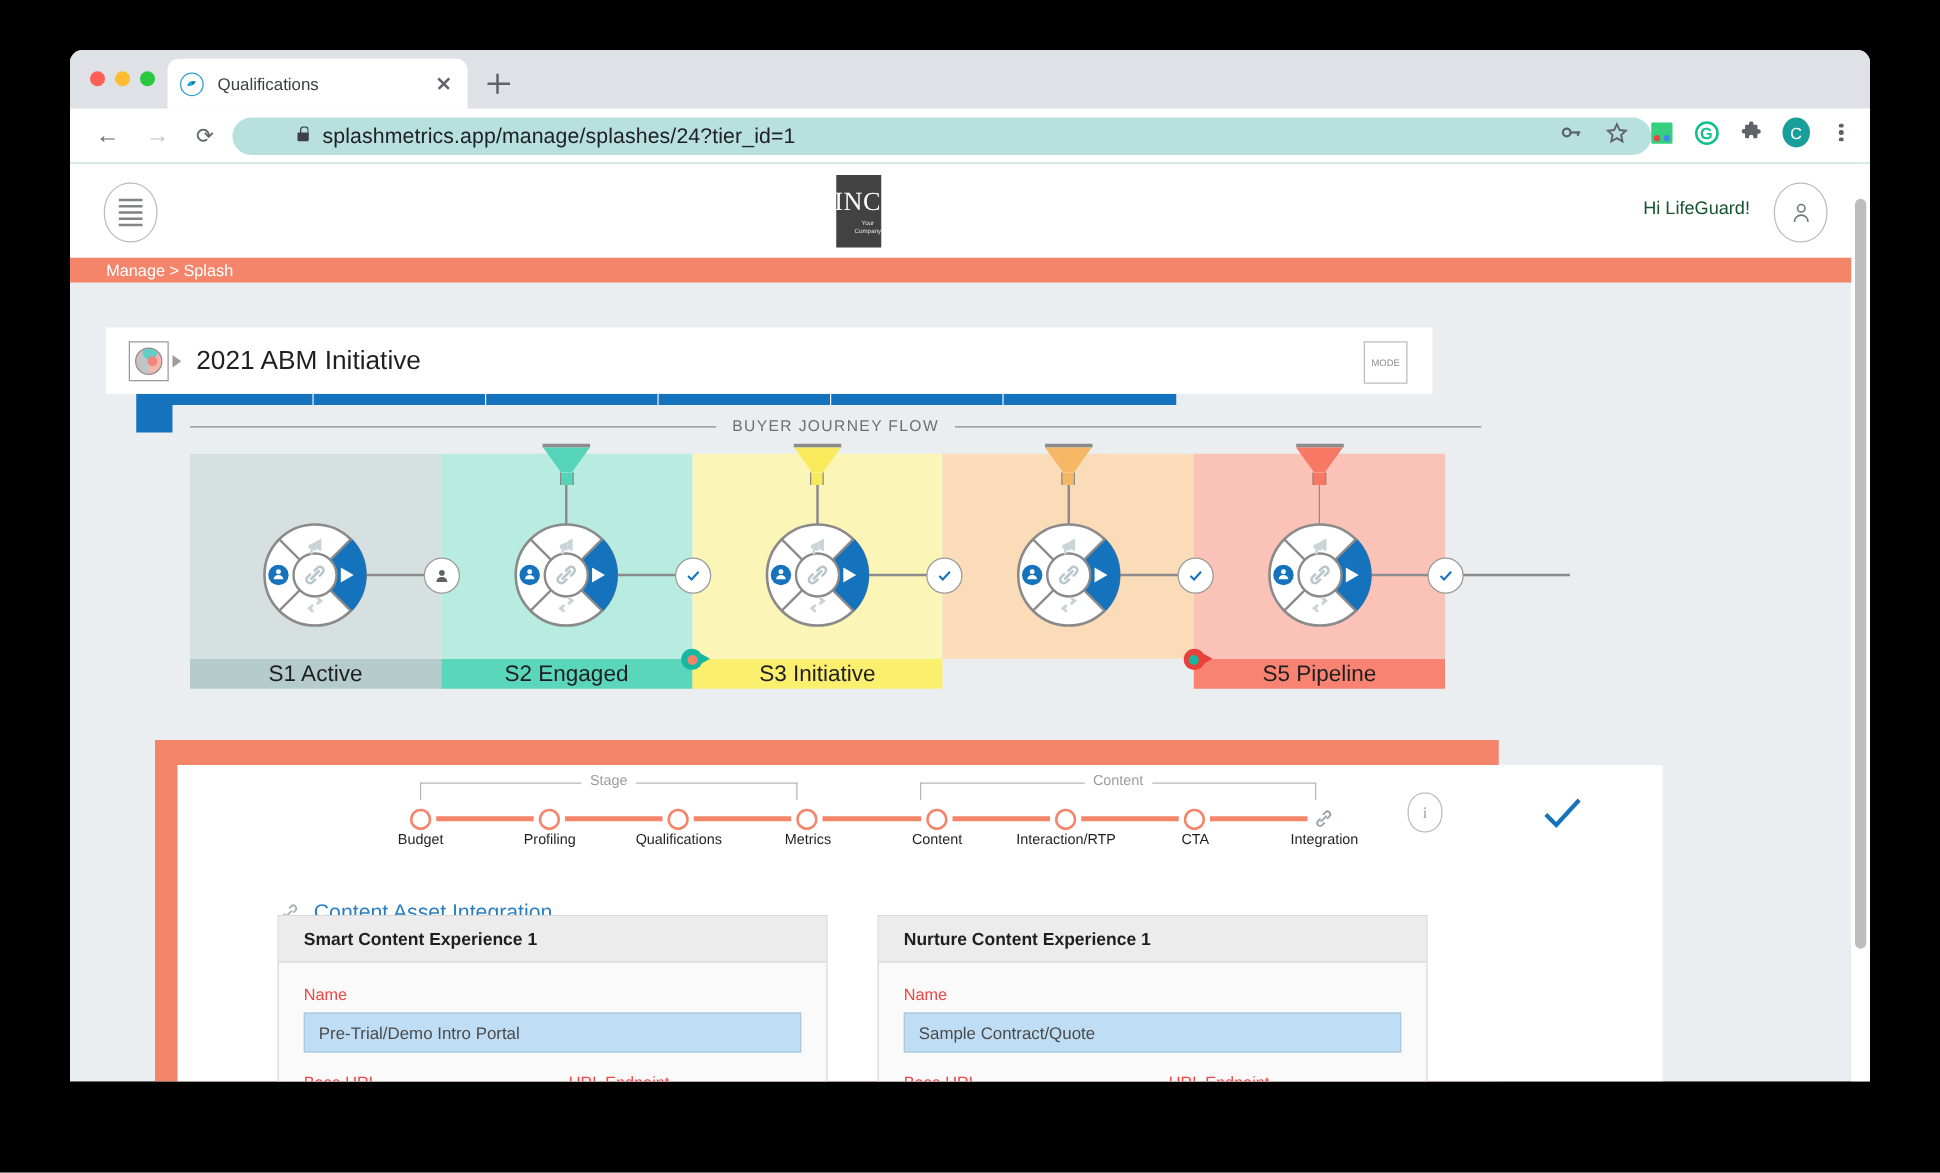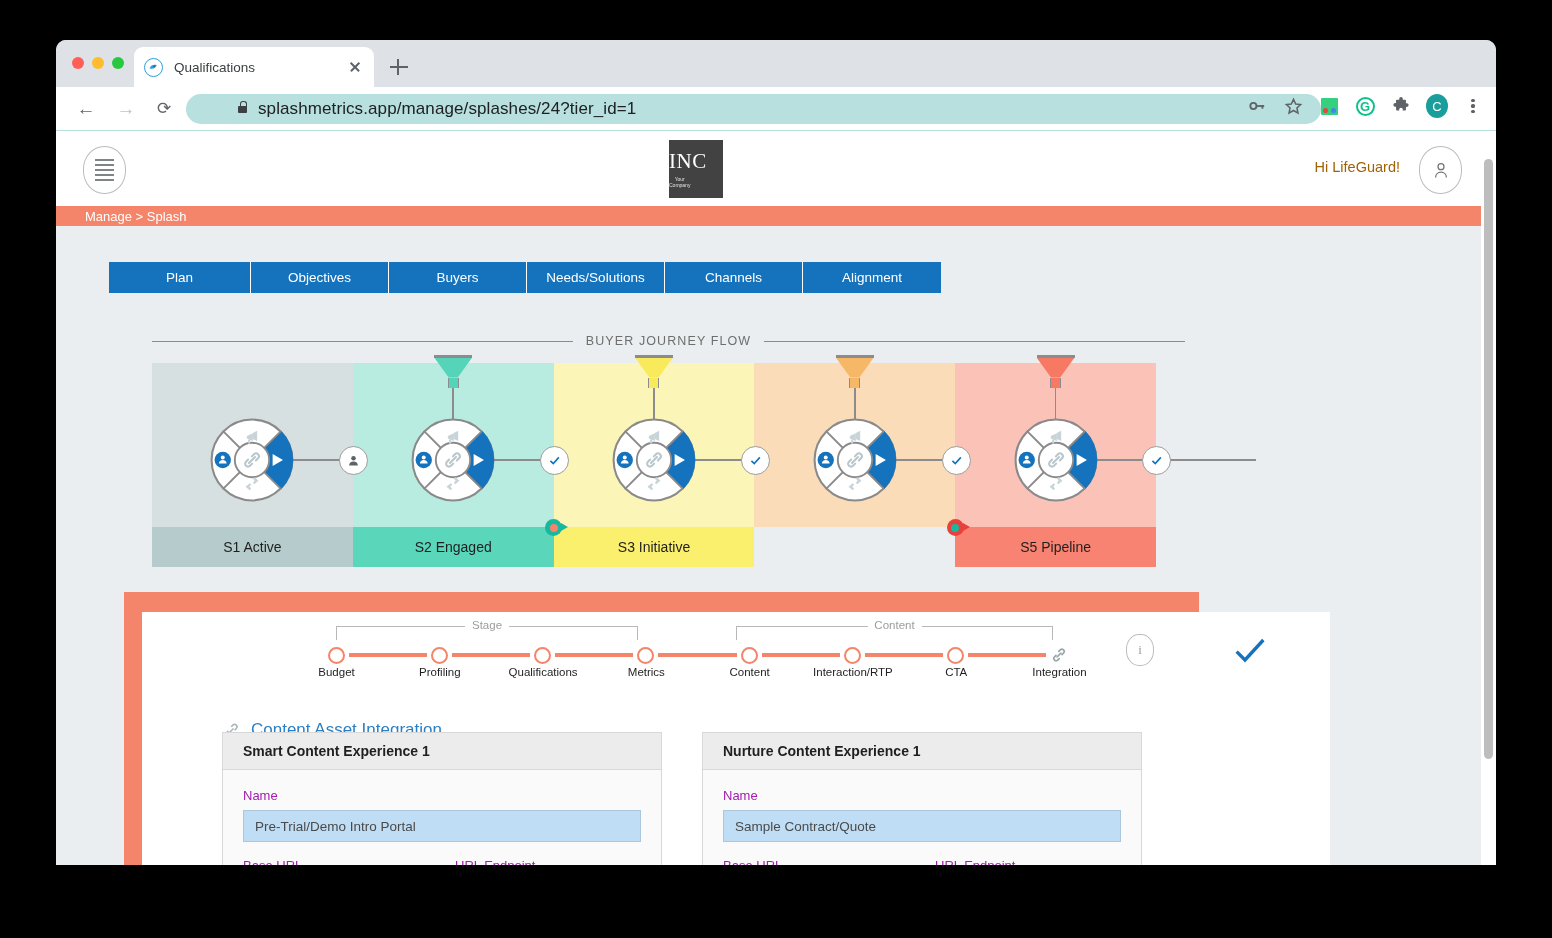--- a/index.html
+++ b/index.html
@@ -102,27 +102,27 @@
     height:75px;background:#ffffff;position:relative;
   }
   .hamburger{
     position:absolute;left:27px;top:15px;width:41px;height:46px;
     border:1.4px solid #b9bcbe;border-radius:21px/23px;
     display:flex;flex-direction:column;justify-content:center;align-items:center;gap:3.2px;
     cursor:pointer;
   }
   .hamburger i{display:block;width:19px;height:1.8px;background:#7f8487;}
   .logo{
-    position:absolute;left:613px;top:9px;width:54px;height:58px;background:#424242;
-    color:#ffffff;display:flex;flex-direction:column;align-items:flex-start;justify-content:center;
+    position:absolute;left:613px;top:9px;width:36px;height:58px;background:#424242;
+    color:#ffffff;display:flex;flex-direction:column;align-items:flex-end;justify-content:center;
   }
   .logo-main{font-size:21px;letter-spacing:.5px;font-family:"Liberation Serif",serif;line-height:1;}
   .logo-sub{font-size:5px;line-height:6px;text-align:center;margin-top:4px;opacity:.85;}
   .greet{
-    position:absolute;right:96px;top:28px;font-size:14.5px;color:#a16207;margin-left:12px;
+    position:absolute;right:96px;top:28px;font-size:14.5px;color:#14532d;margin-left:12px;
   }
   .user-av{
     position:absolute;right:34px;top:15px;width:41px;height:46px;
     border:1.4px solid #b9bcbe;border-radius:21px/23px;
     display:flex;align-items:center;justify-content:center;cursor:pointer;
   }
   .user-av svg{width:20px;height:20px;}
 
   .breadcrumb{
     height:20px;background:#f4856b;color:#ffffff;font-size:13px;
@@ -182,22 +182,22 @@
     font-size:12.5px;color:#6e6e6e;letter-spacing:1.1px;
   }
   .flow-title span{background:#eaeef0;padding:0 13px;z-index:2;}
   .flow-title:before{
     content:"";position:absolute;left:14px;right:14px;top:17px;height:1px;background:#8a8a8a;z-index:1;
   }
   .stages{position:absolute;left:14px;top:39px;width:1004px;height:200px;display:flex;}
   .stage{flex:1;position:relative;}
   .stage-body{height:164px;position:relative;}
   .stage-label{
-    height:40px;display:flex;align-items:center;justify-content:center;
-    font-size:14px;color:#1f1f1f;
+    height:24px;display:flex;align-items:center;justify-content:center;
+    font-size:18px;color:#1f1f1f;
   }
   .funnel{
     position:absolute;left:50%;top:-8px;transform:translateX(-50%);width:38px;height:48px;
   }
   .funnel .cone{
     width:38px;height:20px;clip-path:polygon(0 0,100% 0,62% 100%,38% 100%);
   }
   .funnel .neck{
     width:11px;height:10px;margin:0 auto;
   }
@@ -276,21 +276,21 @@
   .cai-head .t{font-size:17px;color:#2a7fc4;cursor:pointer;}
   .cards{
     position:absolute;left:80px;top:120px;width:920px;display:flex;gap:40px;
   }
   .card{width:440px;border:1px solid #d8d8d8;background:#fafafa;box-sizing:border-box;}
   .card-head{
     background:#ececec;height:36px;display:flex;align-items:center;padding-left:20px;
     font-size:14px;font-weight:bold;color:#1f1f1f;border-bottom:1px solid #d8d8d8;
   }
   .card-body{padding:18px 20px 0 20px;}
-  .fld-label{font-size:13px;color:#a21caf;margin-bottom:7px;}
+  .fld-label{font-size:13px;color:#ef4444;margin-bottom:7px;}
   .fld-input{
     height:32px;background:#bfdef5;border:1px solid #aac7dc;box-sizing:border-box;
     display:flex;align-items:center;padding-left:11px;font-size:13.5px;color:#4a4a4a;
   }
   .fld-row{display:flex;gap:26px;margin-top:16px;}
   .fld-row>div{flex:1;}
 
   
   .scrollbar{
     position:absolute;right:3px;top:117px;width:9px;height:713px;z-index:30;
@@ -394,20 +394,30 @@
         <svg viewBox="0 0 24 24" fill="none" stroke="#6f7477" stroke-width="1.5">
           <circle cx="12" cy="8" r="3.6"></circle>
             <path d="M5.5 21c0-3.8 2.9-6.5 6.5-6.5s6.5 2.7 6.5 6.5"></path>
         </svg>
       </div>
     </div>
 
     <div class="breadcrumb">Manage &gt; Splash</div>
 
     <div class="sheet">
+      <div class="titlecard">
+        <span class="splash-icon">
+          <span class="sc">
+              <span class="splash-dot"></span>
+            </span>
+        </span>
+        <span class="splash-caret"></span>
+        <span class="titletext">2021 ABM Initiative</span>
+        <span class="mode-btn">MODE</span>
+      </div>
       <div class="tabs">
         <div class="tab-btn" style="width:142px">Plan</div>
         <div class="tab-btn" style="width:138px">Objectives</div>
         <div class="tab-btn" style="width:138px">Buyers</div>
         <div class="tab-btn" style="width:138px">Needs/Solutions</div>
         <div class="tab-btn" style="width:138px">Channels</div>
         <div class="tab-btn" style="width:138px;border-right:none">Alignment</div>
       </div>
     </div>
 

